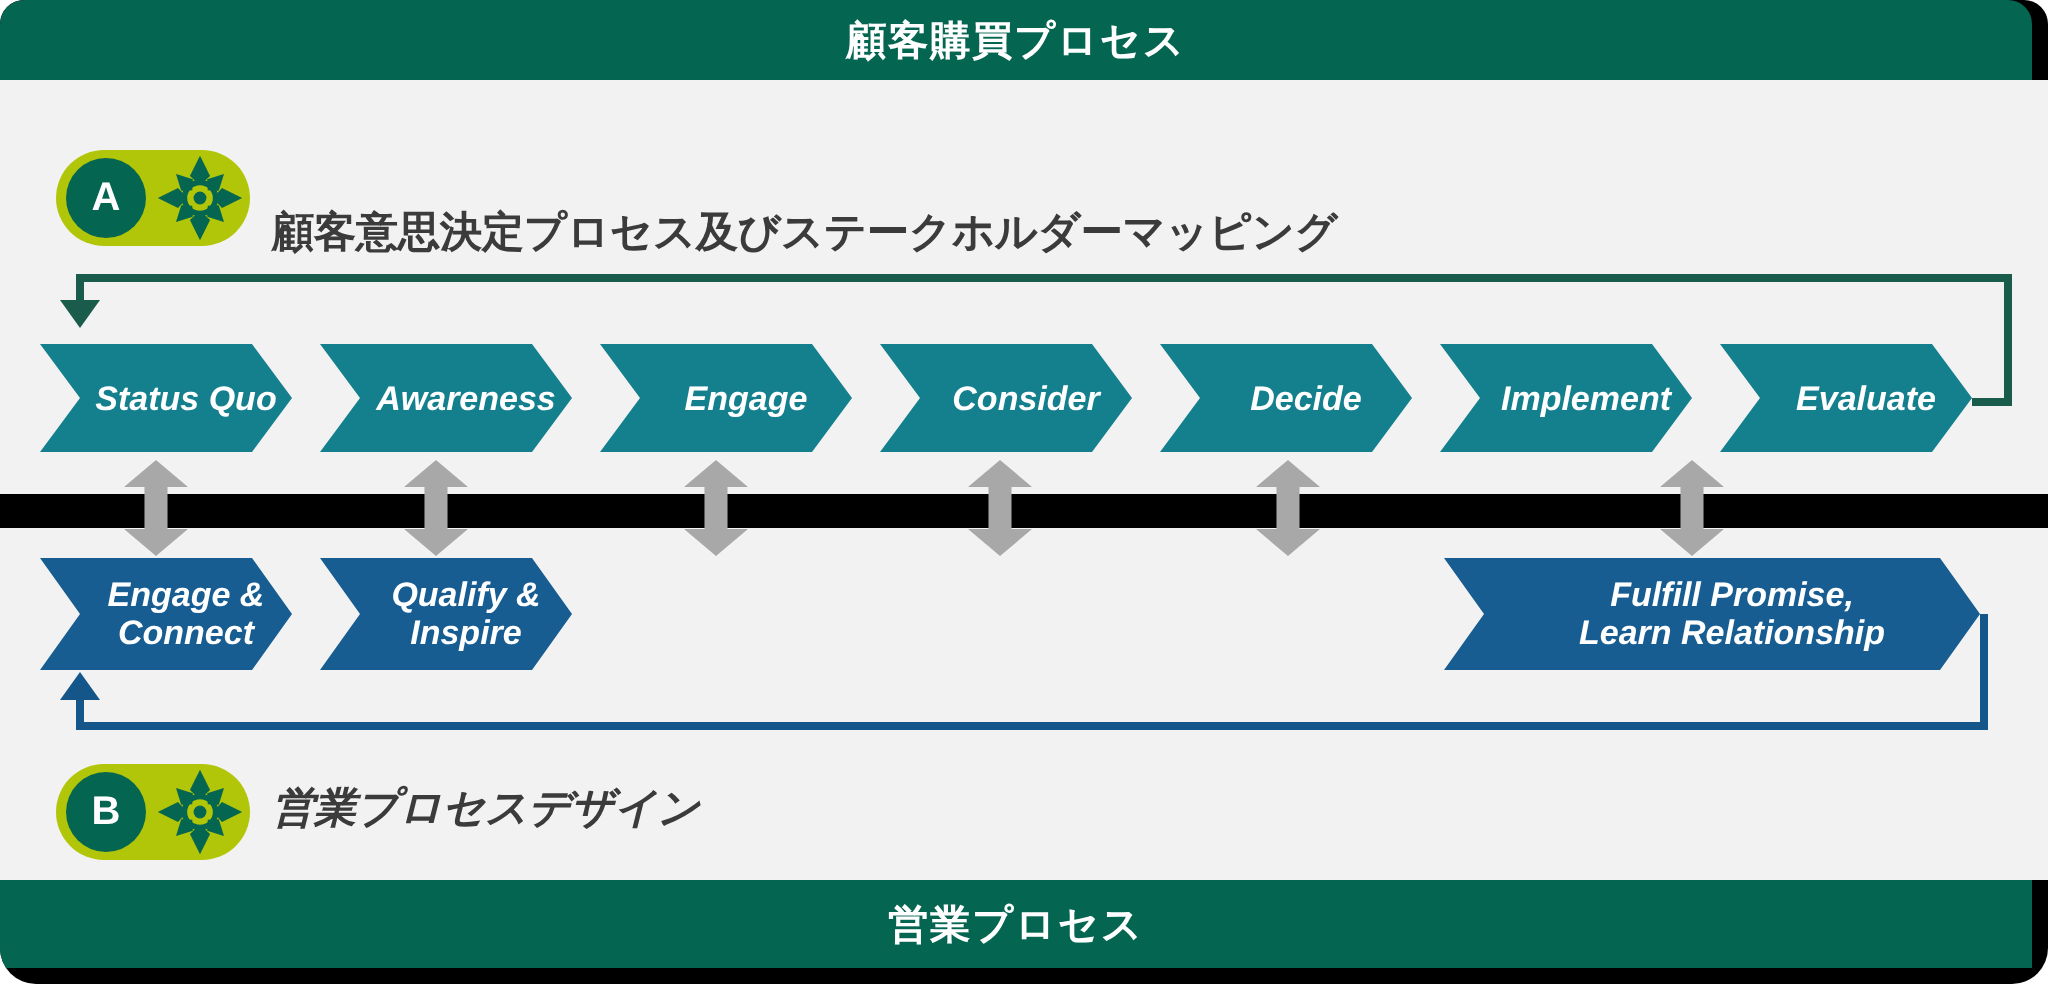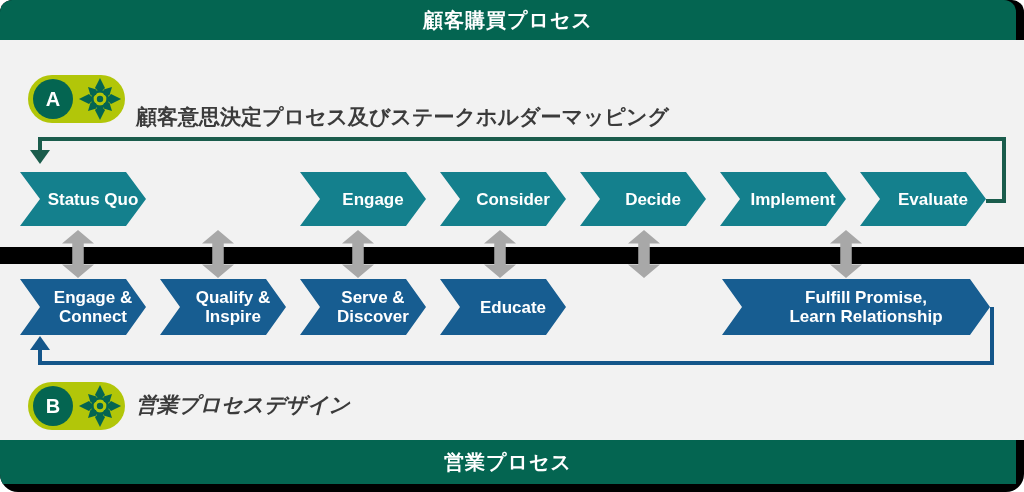--- a/index.html
+++ b/index.html
@@ -27,20 +27,21 @@
   }
   .badge-compass{position:absolute;left:50px;top:2px;width:44px;height:44px;color:var(--green);}
   .sec-title{font-size:21px;font-weight:bold;color:var(--ink);line-height:24px;white-space:nowrap;}
   
   .chev{
     height:54px;width:126px;background:var(--teal);color:#fff;
     display:flex;align-items:center;justify-content:center;text-align:center;
     font-weight:bold;font-size:17px;line-height:19px;white-space:pre-line;
     padding-left:20px;box-sizing:border-box;
     clip-path:polygon(0 0,106px 0,100% 50%,106px 100%,0 100%,20px 50%);
+    font-style:italic;
   }
   .chev.blue{background:var(--blue);height:56px;}
   .chev.wide{
     width:268px;
     clip-path:polygon(0 0,248px 0,100% 50%,248px 100%,0 100%,20px 50%);
   }
   
   .divider{left:0;top:247px;width:1024px;height:17px;background:#000;}
   
   .dblarrow{
@@ -85,42 +86,40 @@
   </div>
   <div class="abs sec-title" style="left:136px;top:85px;margin-top:20px;">顧客意思決定プロセス及びステークホルダーマッピング</div>
 
   <div class="abs line-g" style="left:38px;top:137px;width:968px;height:4px;"></div>
   <div class="abs line-g" style="left:1002px;top:137px;width:4px;height:66px;"></div>
   <div class="abs line-g" style="left:986px;top:199px;width:20px;height:4px;"></div>
   <div class="abs line-g" style="left:38px;top:137px;width:4px;height:14px;"></div>
   <div class="abs arrow-down" style="left:30px;top:150px;"></div>
 
   <div class="abs chev" style="left:20px;top:172px;">Status Quo</div>
+  <div class="abs chev" style="left:160px;top:172px;">Awareness</div>
   <div class="abs chev" style="left:300px;top:172px;">Engage</div>
   <div class="abs chev" style="left:440px;top:172px;">Consider</div>
   <div class="abs chev" style="left:580px;top:172px;">Decide</div>
   <div class="abs chev" style="left:720px;top:172px;">Implement</div>
   <div class="abs chev" style="left:860px;top:172px;">Evaluate</div>
 
   <div class="abs divider"></div>
 
   <div class="abs dblarrow" style="left:62px;"></div>
   <div class="abs dblarrow" style="left:202px;"></div>
   <div class="abs dblarrow" style="left:342px;"></div>
   <div class="abs dblarrow" style="left:484px;"></div>
   <div class="abs dblarrow" style="left:628px;"></div>
   <div class="abs dblarrow" style="left:830px;"></div>
 
   <div class="abs chev blue" style="left:160px;top:279px;">Qualify &amp;
 Inspire</div>
   <div class="abs chev blue" style="left:20px;top:279px;">Engage &amp;
 Connect</div>
-  <div class="abs chev blue" style="left:300px;top:279px;">Serve &amp;
-Discover</div>
-  <div class="abs chev blue" style="left:440px;top:279px;">Educate</div>
   <div class="abs chev blue wide" style="left:722px;top:279px;">Fulfill Promise,
 Learn Relationship</div>
 
   <div class="abs line-b" style="left:990px;top:307px;width:4px;height:58px;"></div>
   <div class="abs line-b" style="left:38px;top:361px;width:956px;height:4px;"></div>
   <div class="abs line-b" style="left:38px;top:349px;width:4px;height:14px;"></div>
   <div class="abs arrow-up" style="left:30px;top:336px;"></div>
 
   <div class="abs badge" style="left:28px;top:382px;">
     <span class="badge-circle">

